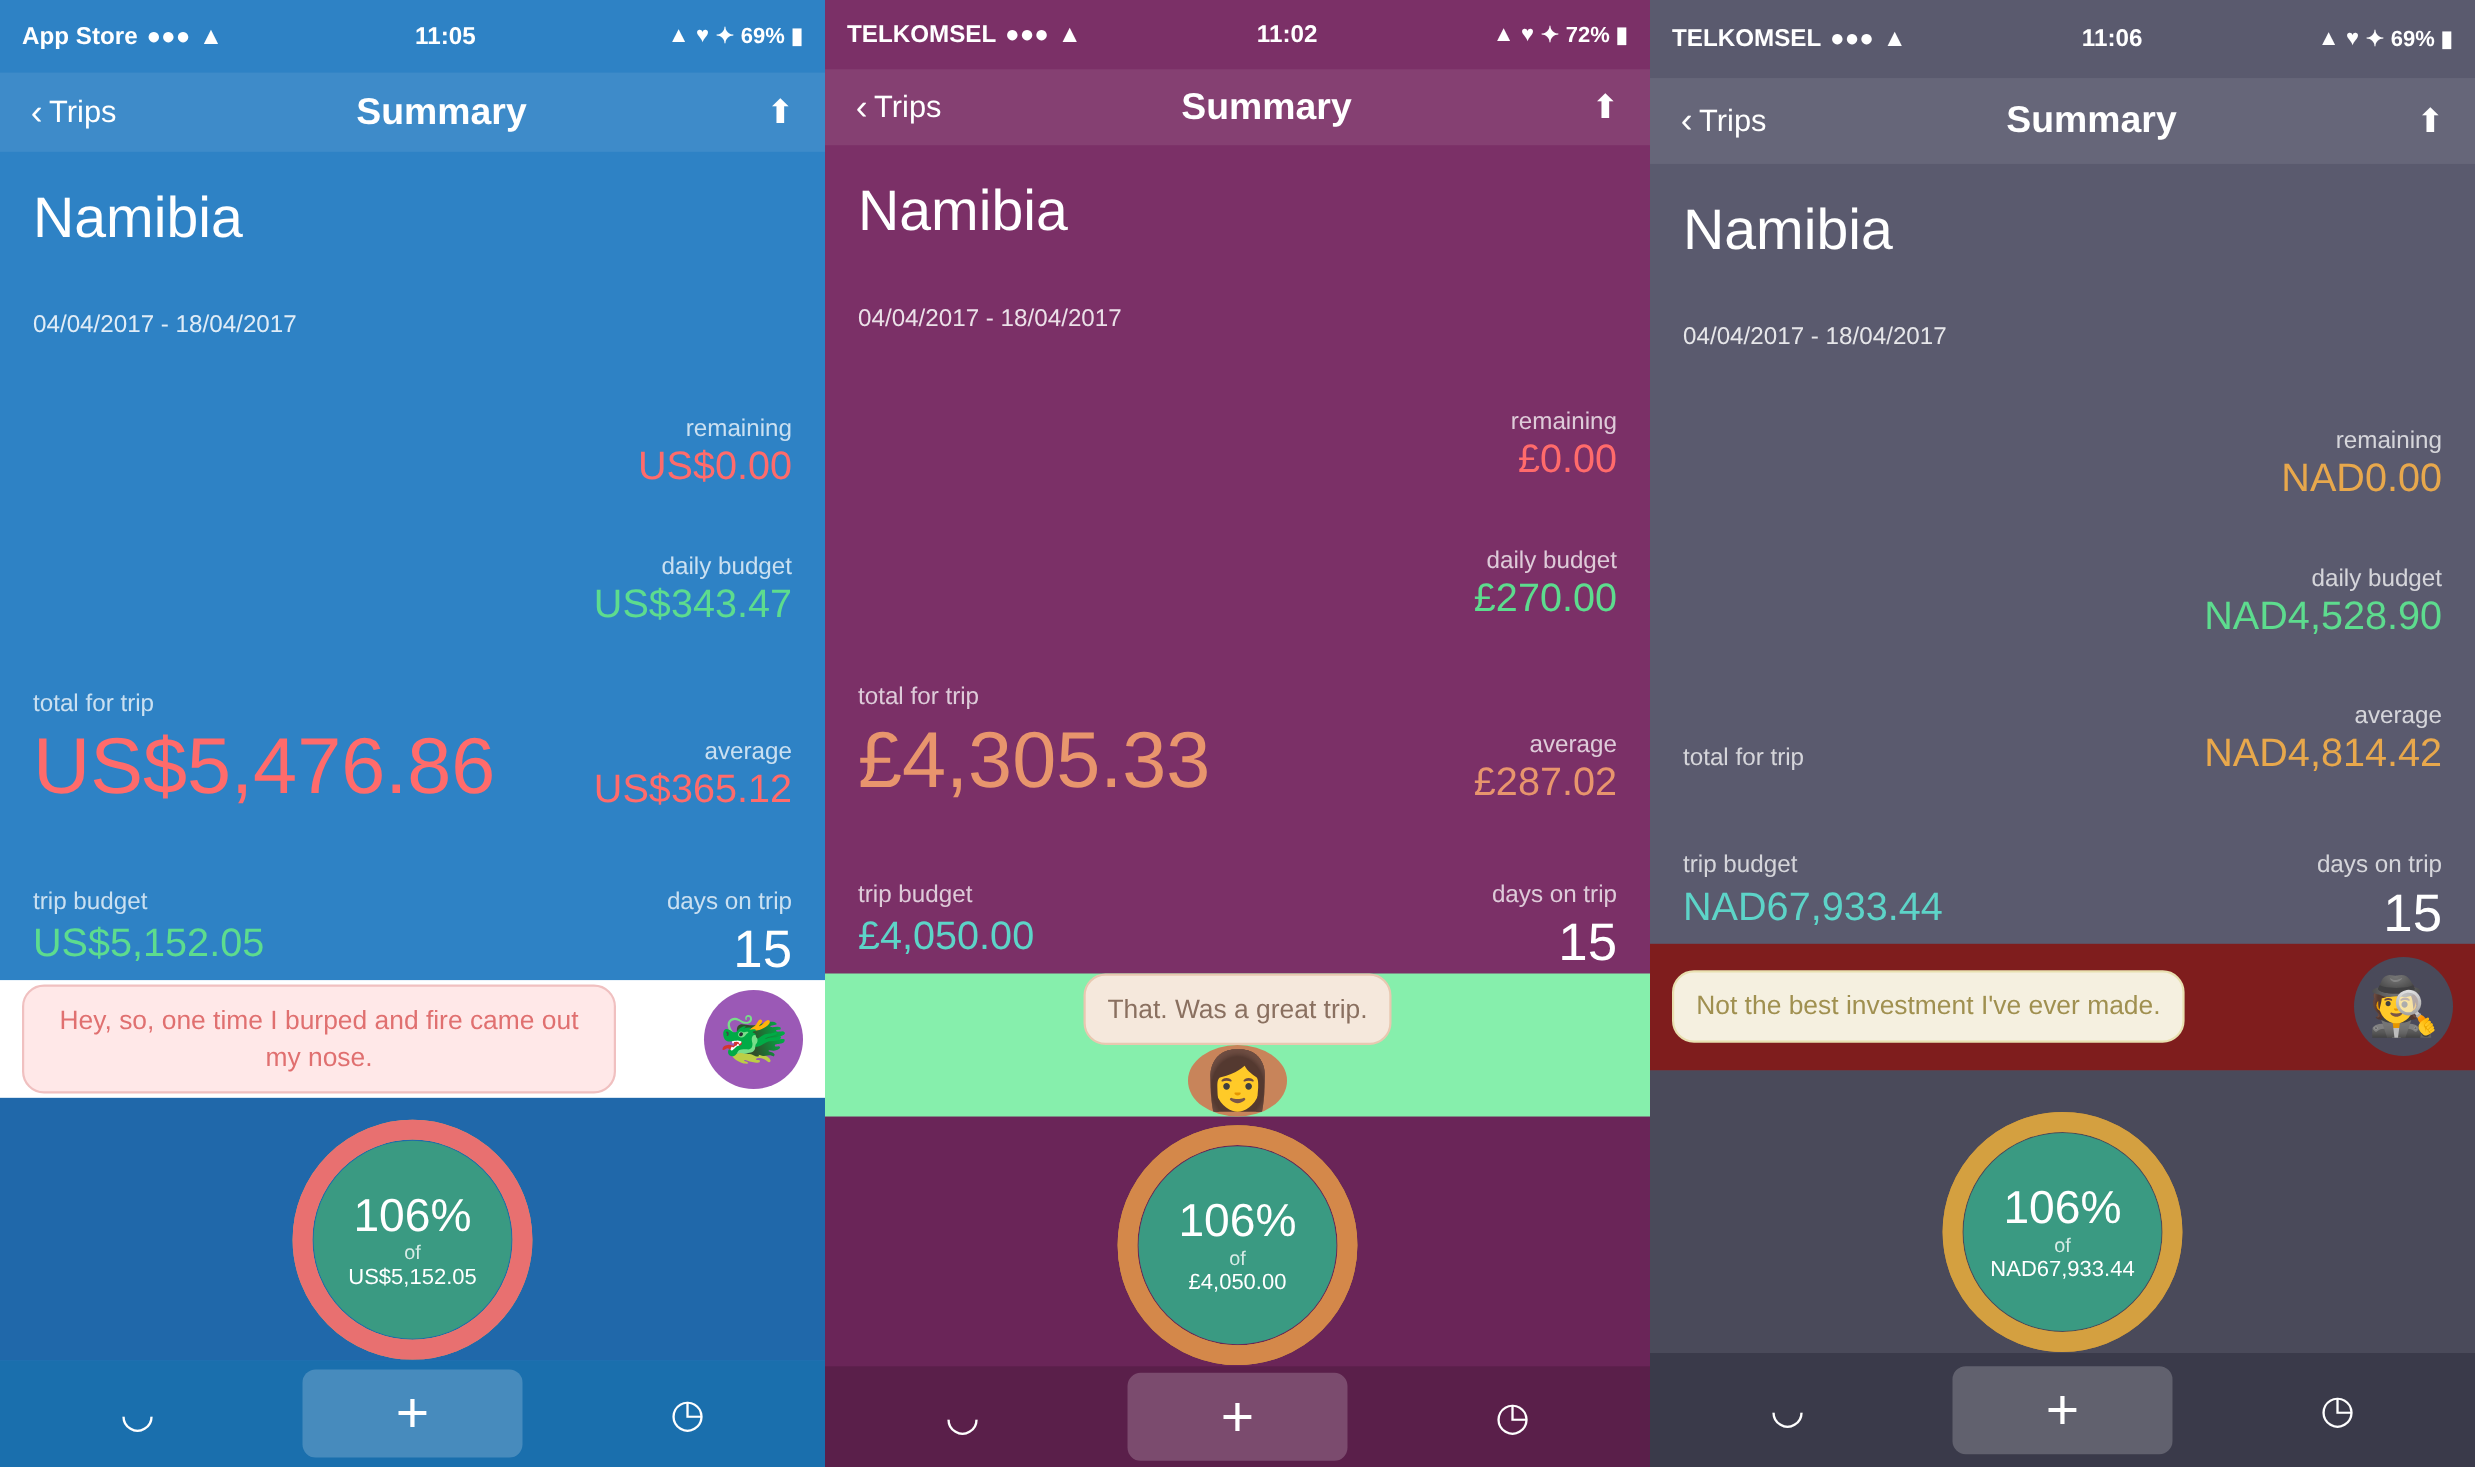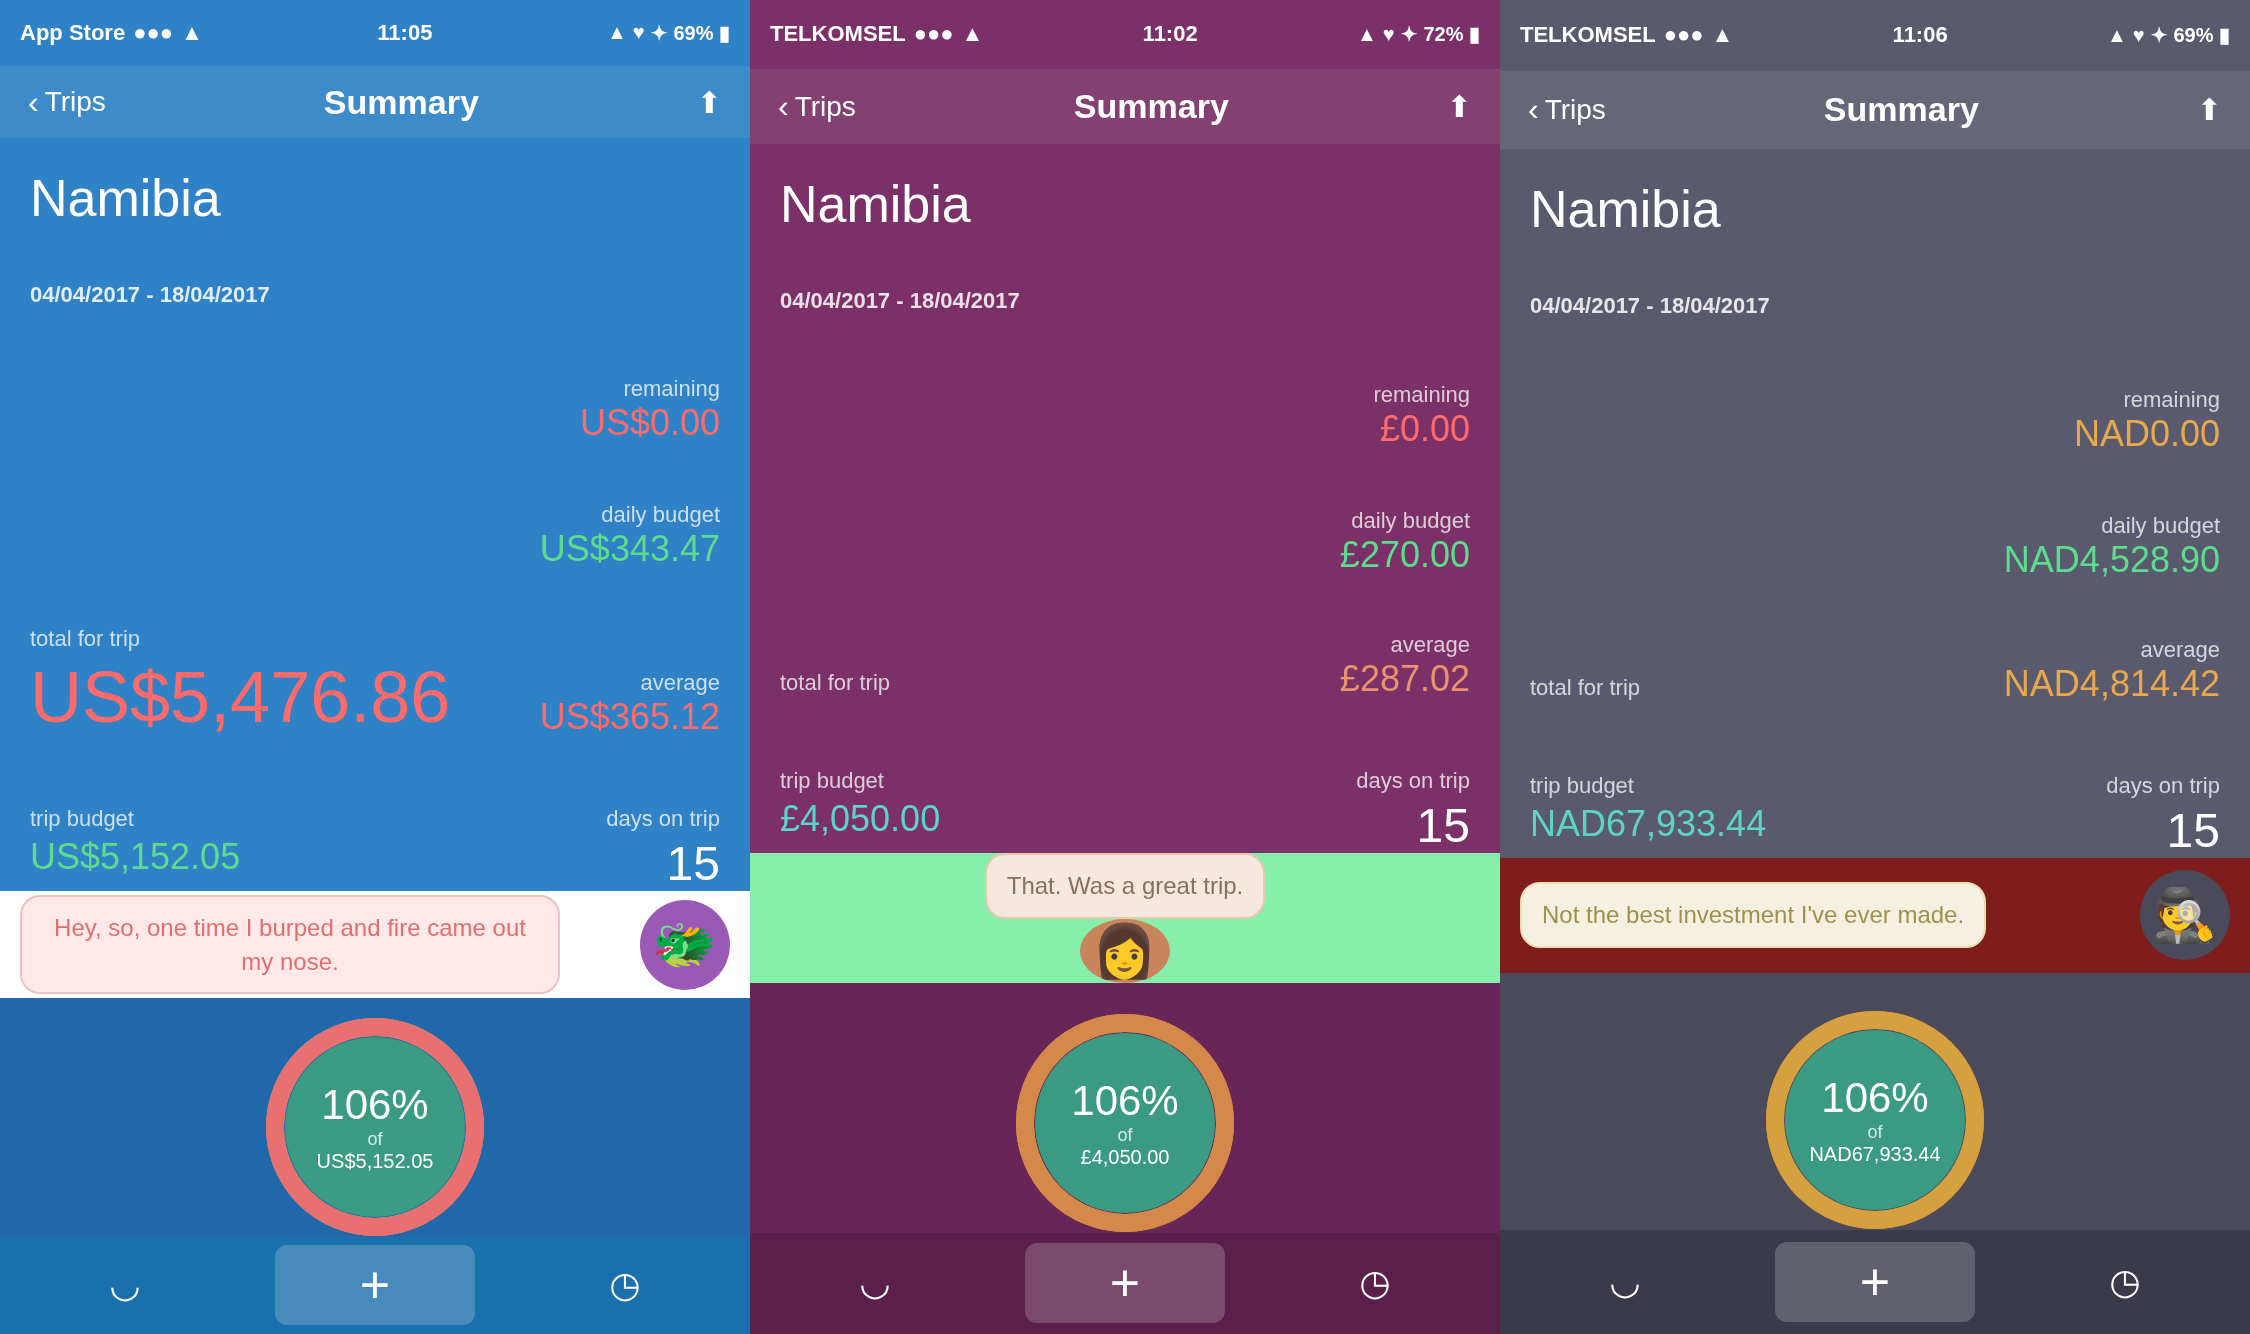--- a/index.html
+++ b/index.html
@@ -78,21 +78,20 @@
     .trip-name {
       color: white;
       font-size: 52px;
       font-weight: 300;
       margin-bottom: 6px;
     }
     .trip-dates {
       color: rgba(255,255,255,0.85);
       font-size: 22px;
       margin-bottom: 20px;
-      font-weight: bold;
     }
 
     .budget-row {
       display: flex;
       justify-content: space-between;
       align-items: flex-start;
       margin-bottom: 10px;
     }
 
     .remaining-label {
@@ -426,20 +425,21 @@
     </div>
 
     <div class="daily-budget-section">
       <div class="daily-budget-label">daily budget</div>
       <div class="daily-budget-value">£270.00</div>
     </div>
 
     <div class="divider-section">
       <div>
         <div class="total-label">total for trip</div>
+        <div class="total-value-purple">£4,305.33</div>
       </div>
       <div class="average-section">
         <div class="average-label">average</div>
         <div class="average-value-orange">£287.02</div>
       </div>
     </div>
 
     <div class="bottom-stats">
       <div class="stat-item">
         <div class="stat-label">trip budget</div>

